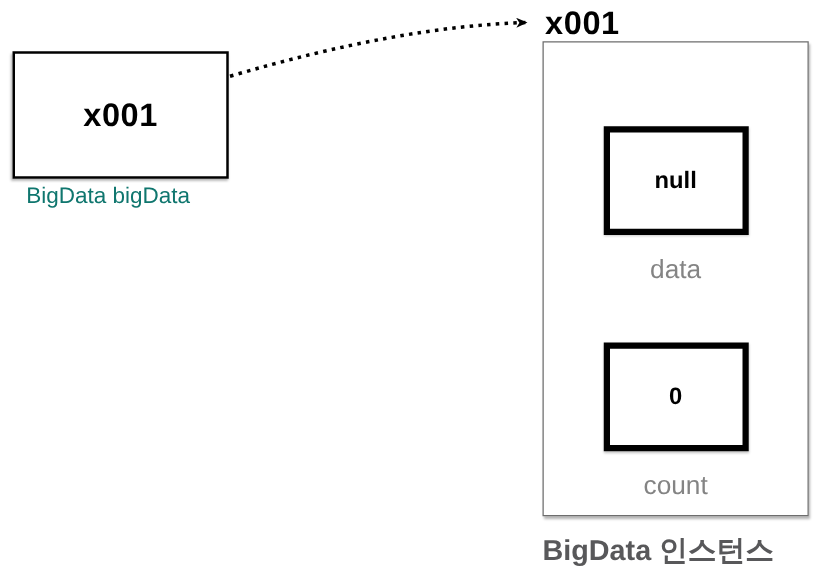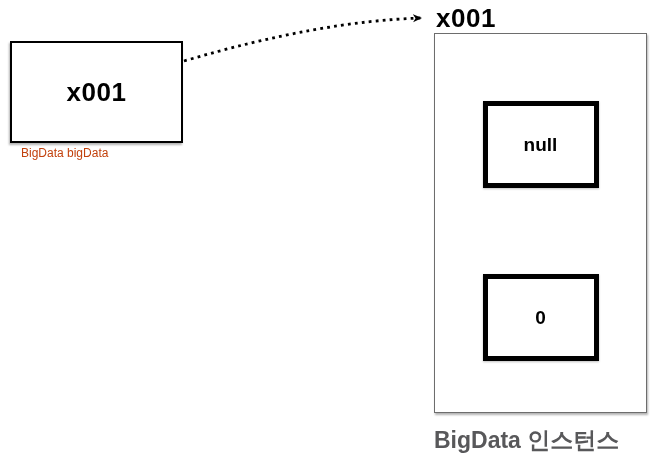--- a/index.html
+++ b/index.html
@@ -37,22 +37,22 @@
   }
   .ref-value {
     font-size: 26px;
     font-weight: bold;
     color: #000000;
     letter-spacing: 0.5px;
   }
   .ref-label {
     position: absolute;
     left: 21px; top: 146px;
-    font-size: 12px;
-    color: #c2410c;
+    font-size: 18px;
+    color: #0f766e;
   }
   
   .addr-label {
     position: absolute;
     left: 436px; top: 3px;
     font-size: 26px;
     font-weight: bold;
     color: #000000;
     letter-spacing: 0.5px;
   }
@@ -124,25 +124,27 @@
   <div class="ref-label">BigData bigData</div>
 
   <div class="addr-label">x001</div>
 
   <div class="instance-box">
 
     <div class="field field-data">
       <div class="field-value-box">
         <span class="field-value">null</span>
       </div>
+      <div class="field-name">data</div>
     </div>
 
     <div class="field field-count">
       <div class="field-value-box">
         <span class="field-value">0</span>
       </div>
+      <div class="field-name">count</div>
     </div>
 
   </div>
 
   <div class="instance-title">BigData 인스턴스</div>
 
 </div>
 
 </body></html>

